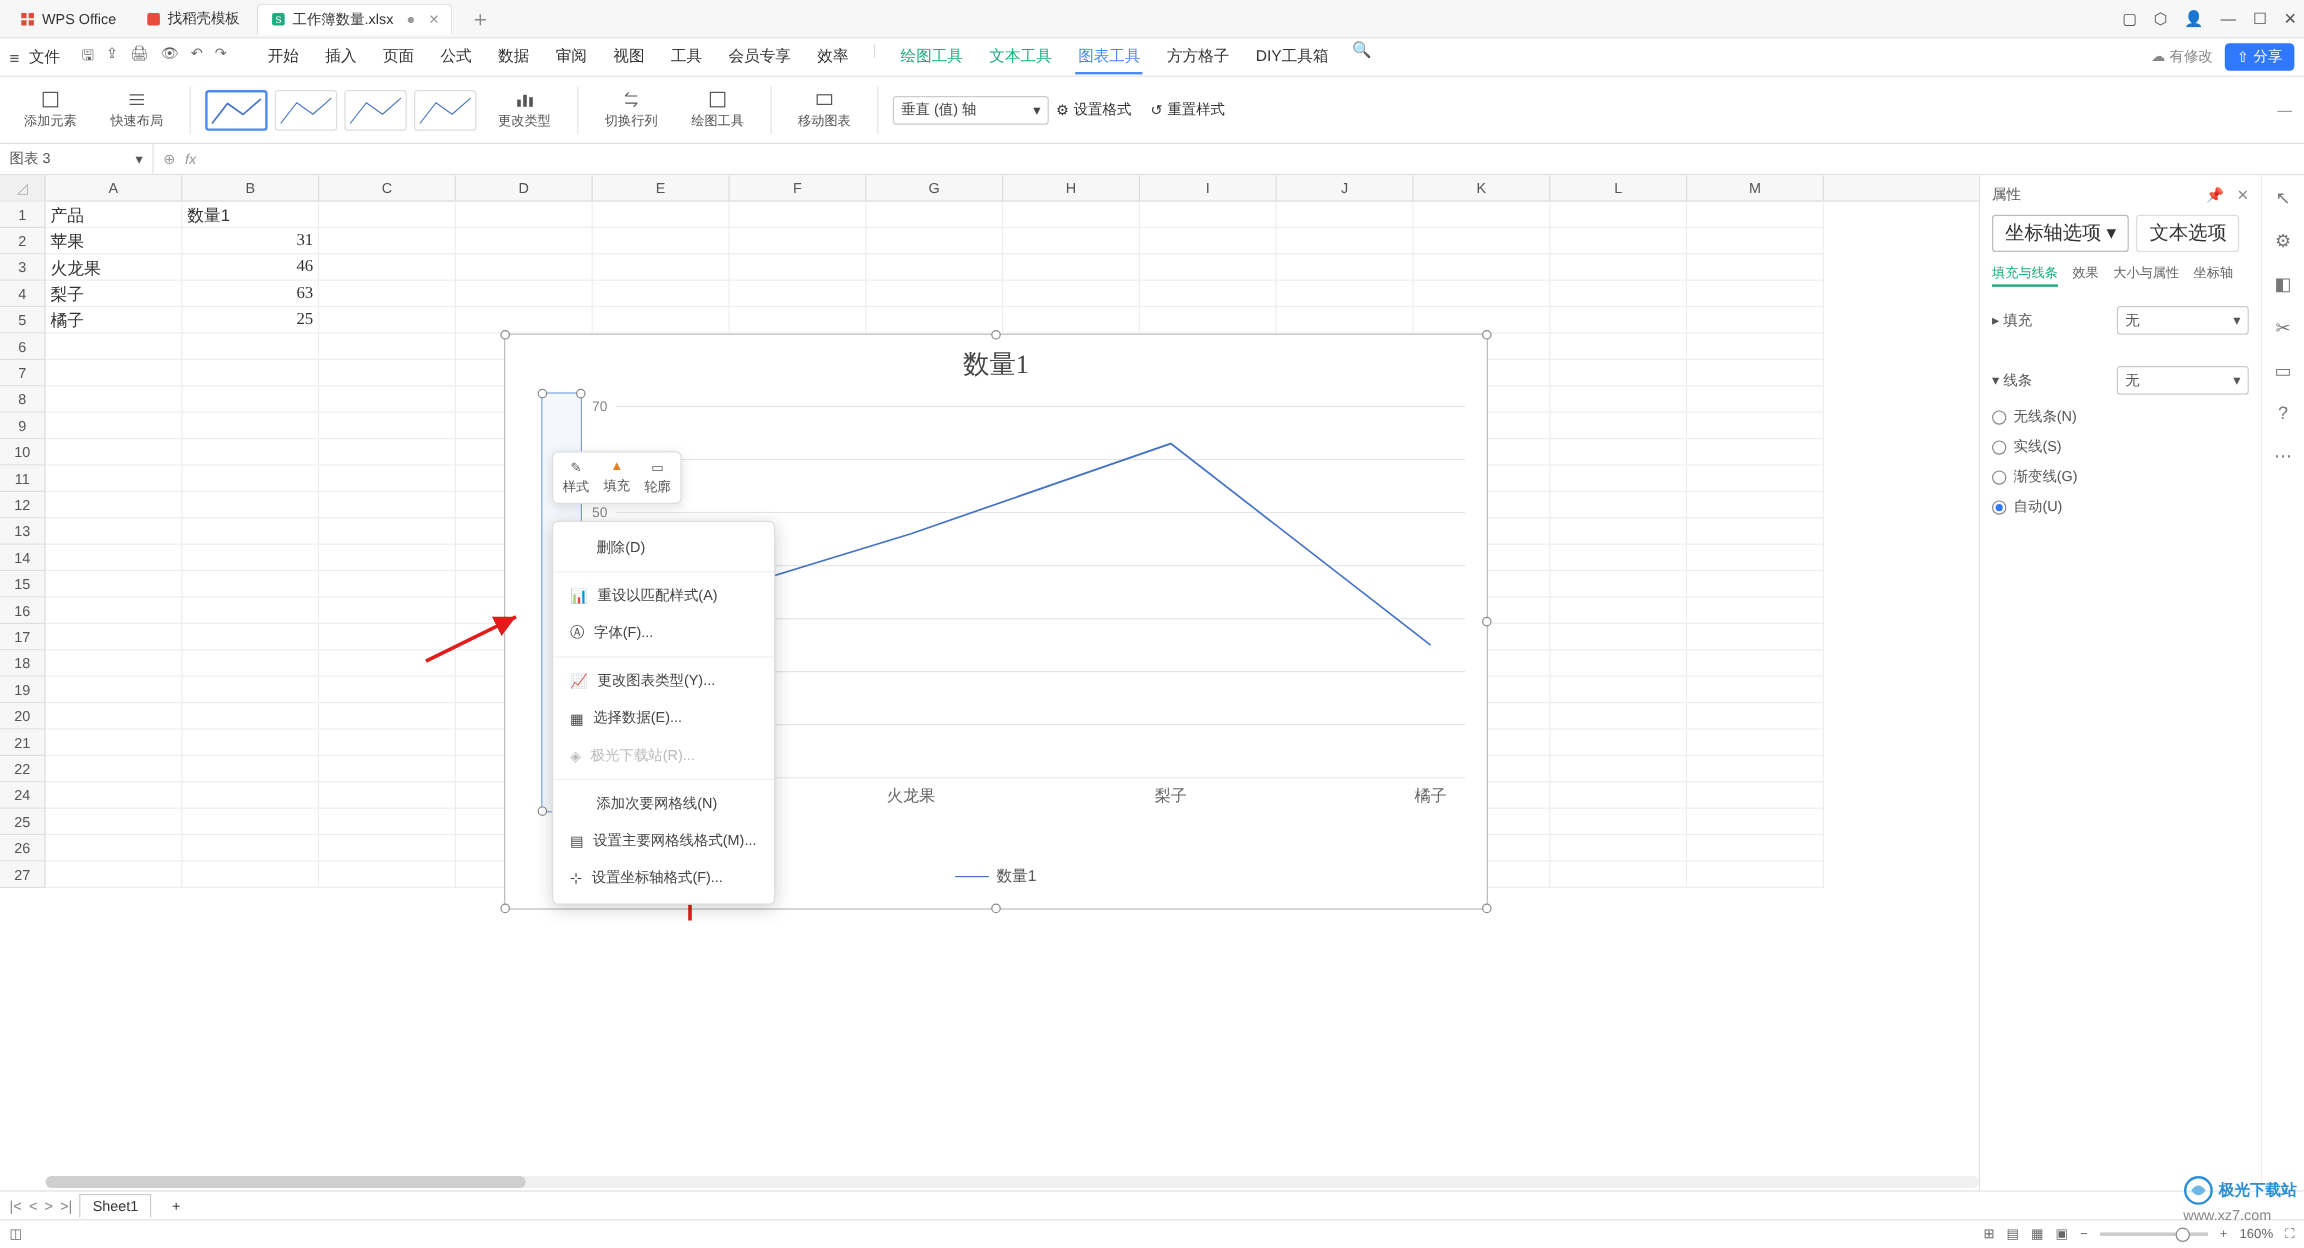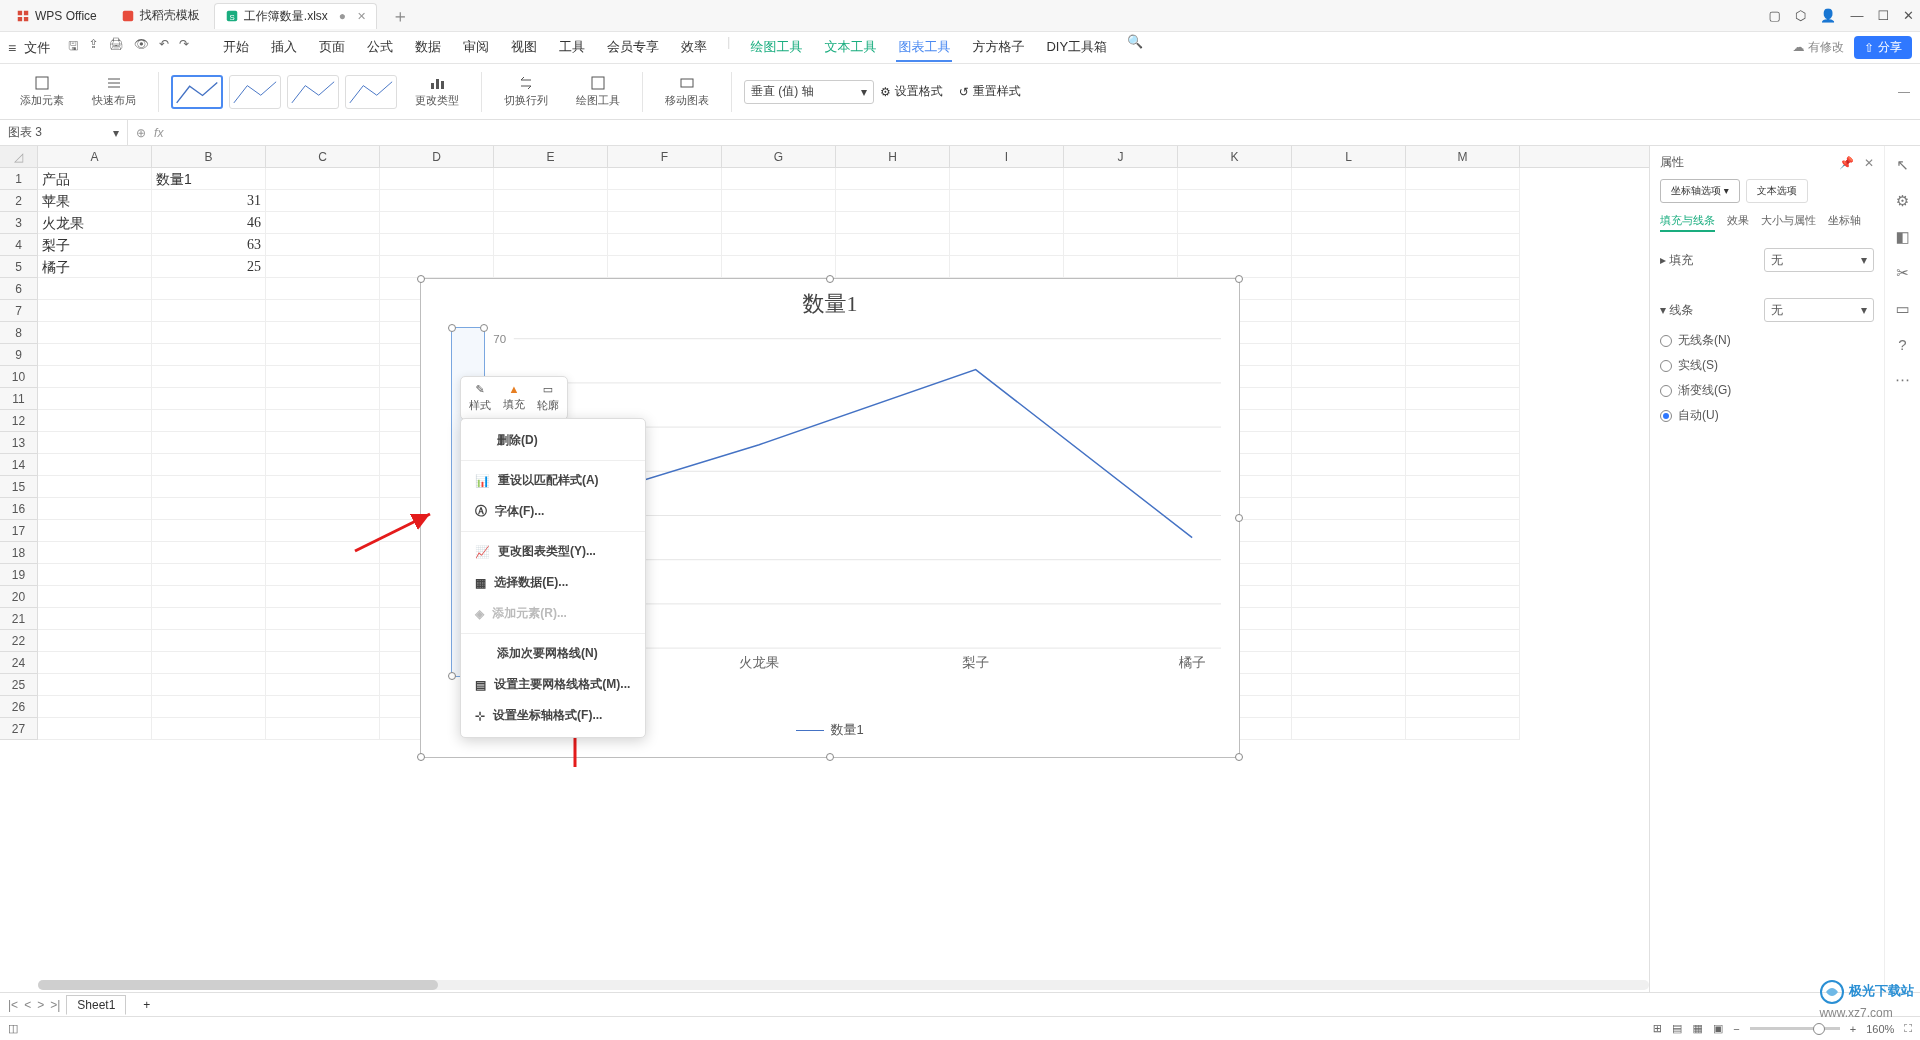--- a/index.html
+++ b/index.html
@@ -46,30 +46,30 @@
 .cell { width:114px; border-right:1px solid #eee; border-bottom:1px solid #eee; padding:0 4px; line-height:22px; font-size:14px; }
 .cell.r { text-align:right;font-family:Liberation Serif, serif; }
 .chart-box { position:absolute; left:420px; top:132px; width:820px; height:480px; border:1px solid #bdbdbd; background:#fff; }
 .sel-handle { width:8px; height:8px; border:1px solid #888; background:#fff; border-radius:50%; position:absolute; }
 .chart-title { text-align:center; font-size:22px; color:#444; margin-top:10px; font-family:SimSun,serif; }
 .yaxis-sel { position:absolute; left:30px; top:48px; width:34px; bottom:80px; border:1px solid #7aa7e0; background:rgba(150,190,240,0.1); }
 .legend { position:absolute; bottom:18px; left:0; right:0; text-align:center; font-size:13px; color:#555; }
 .legend-line { display:inline-block; width:28px; height:0; border-top:1.5px solid #4472c4; vertical-align:middle; margin-right:6px; }
 .mini-toolbar { position:absolute; left:460px; top:230px; background:#fff; border:1px solid #ddd; border-radius:5px; box-shadow:0 2px 10px rgba(0,0,0,0.12); display:flex; padding:6px 8px; gap:12px; z-index:20; }
 .mini-item { display:flex; flex-direction:column; align-items:center; font-size:11px; color:#555; gap:2px; cursor:pointer; }
-.context-menu { position:absolute; left:460px; top:272px; width:186px; background:#fff; border:1px solid #ddd; border-radius:5px; box-shadow:0 3px 14px rgba(0,0,0,0.18); padding:6px 0; z-index:21;font-weight:bold; }
+.context-menu { position:absolute; left:460px; top:288px; width:186px; background:#fff; border:1px solid #ddd; border-radius:5px; box-shadow:0 3px 14px rgba(0,0,0,0.18); padding:6px 0; z-index:21; }
 .cm-item { padding:7px 14px; font-size:12px; color:#444; display:flex; gap:8px; align-items:center; cursor:pointer; }
 .cm-item.dis { color:#bbb; }
 .cm-sep { height:1px; background:#eee; margin:4px 0; }
 .arrow-red { position:absolute; z-index:19; }
 .prop-panel { width:235px; border-left:1px solid #e0e0e0; background:#fff; padding:8px 10px; overflow:auto; }
 .prop-hdr { display:flex; justify-content:space-between; align-items:center; margin-bottom:8px; color:#555; font-size:12px; }
 .prop-hdr-r { display:flex; gap:10px; color:#888; }
 .prop-tabs { display:flex; gap:6px; margin-bottom:10px; }
-.prop-tab { border:1px solid #ddd; padding:4px 10px; border-radius:3px; font-size:10px; cursor:pointer; }
+.prop-tab { border:1px solid #ddd; padding:4px 10px; border-radius:3px; font-size:16px; cursor:pointer; }
 .prop-tab.active { background:#fff; border-color:#bbb; }
 .prop-subtabs { display:flex; gap:12px; font-size:11px; margin-bottom:10px; color:#666; }
 .prop-subtab.active { color:#1aad7f; border-bottom:2px solid #1aad7f; padding-bottom:2px; }
 .prop-row { display:flex; justify-content:space-between; align-items:center; padding:6px 0; font-size:12px; color:#555; }
 .prop-select { width:110px; height:24px; border:1px solid #ccc; border-radius:3px; padding:0 6px; display:flex; align-items:center; justify-content:space-between; }
 .radio-item { display:flex; gap:6px; align-items:center; padding:4px 0; font-size:12px; color:#555; }
 .radio { width:12px; height:12px; border:1px solid #888; border-radius:50%; display:inline-block; position:relative; }
 .radio.checked::after { content:''; position:absolute; inset:2px; background:#2f78ff; border-radius:50%; }
 .side-rail { width:36px; border-left:1px solid #eee; display:flex; flex-direction:column; align-items:center; gap:18px; padding-top:10px; color:#777; }
 .side-rail span { cursor:pointer; font-size:15px; }
@@ -763,21 +763,21 @@
       <div class="cm-item">
           <span>📈</span>
           <span>更改图表类型(Y)...</span>
         </div>
       <div class="cm-item">
           <span>▦</span>
           <span>选择数据(E)...</span>
         </div>
       <div class="cm-item dis">
           <span>◈</span>
-          <span>添加元素(R)...</span>
+          <span>极光下载站(R)...</span>
         </div>
       <div class="cm-sep"></div>
       <div class="cm-item">
           <span style="width:14px"></span>
           <span>添加次要网格线(N)</span>
         </div>
       <div class="cm-item">
           <span>▤</span>
           <span>设置主要网格线格式(M)...</span>
         </div>

